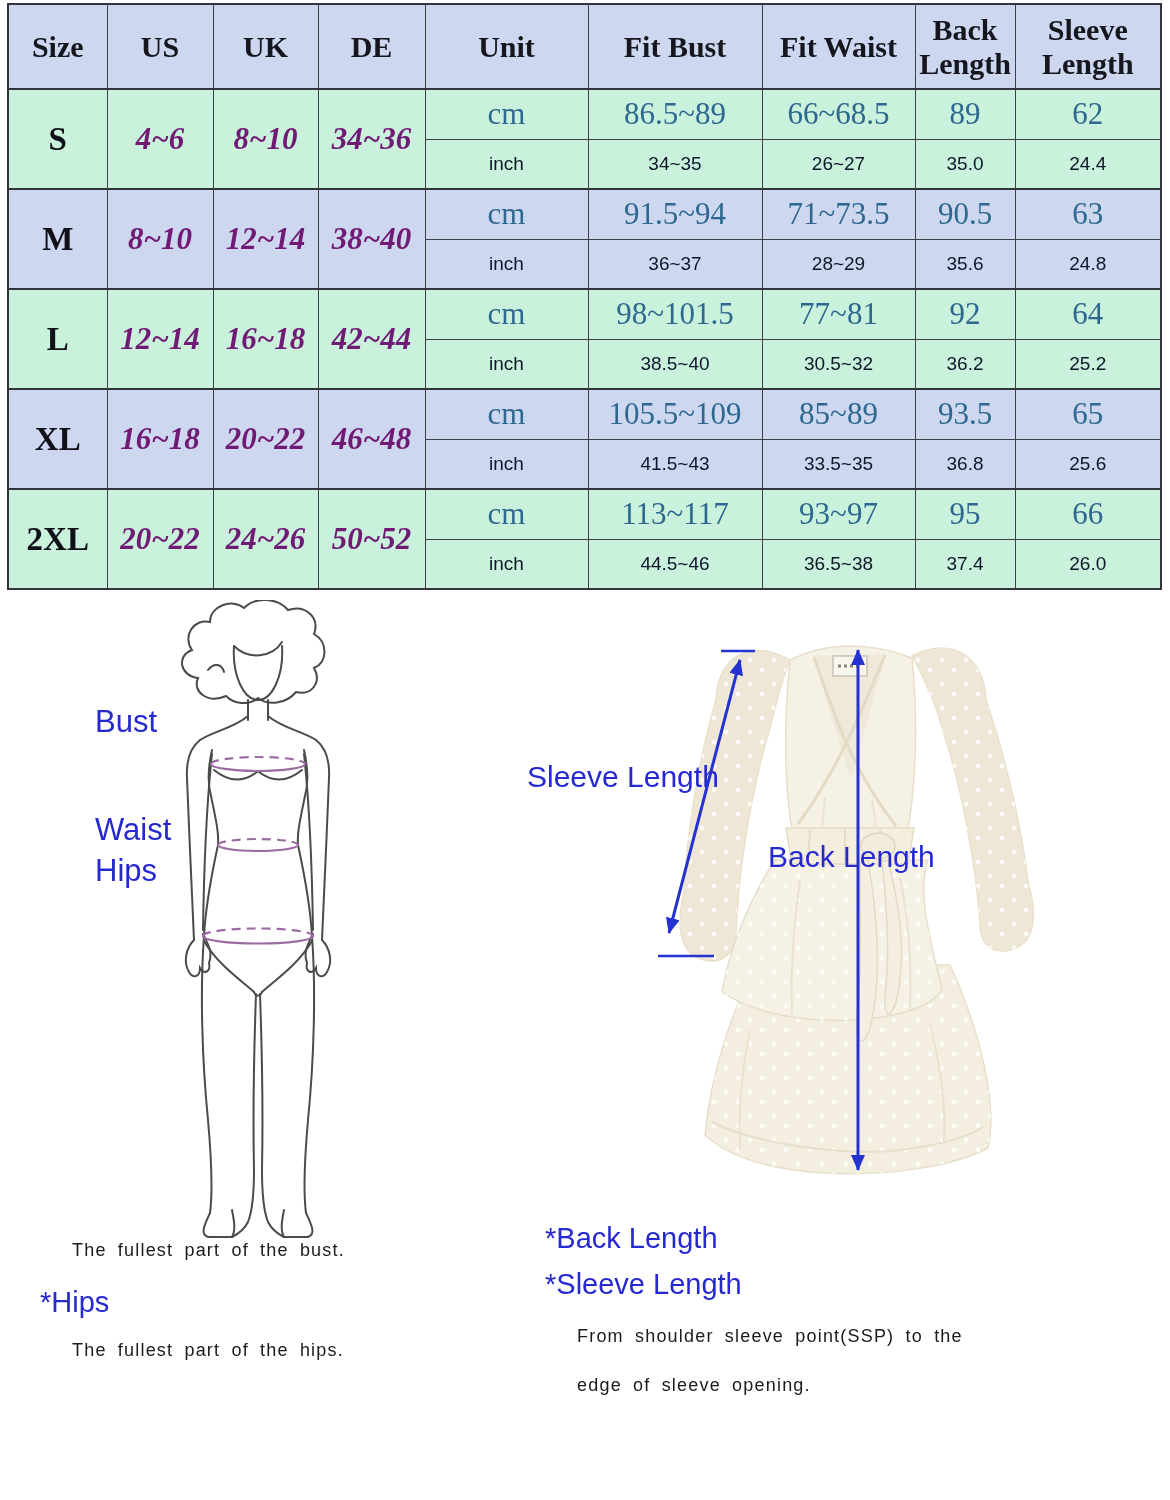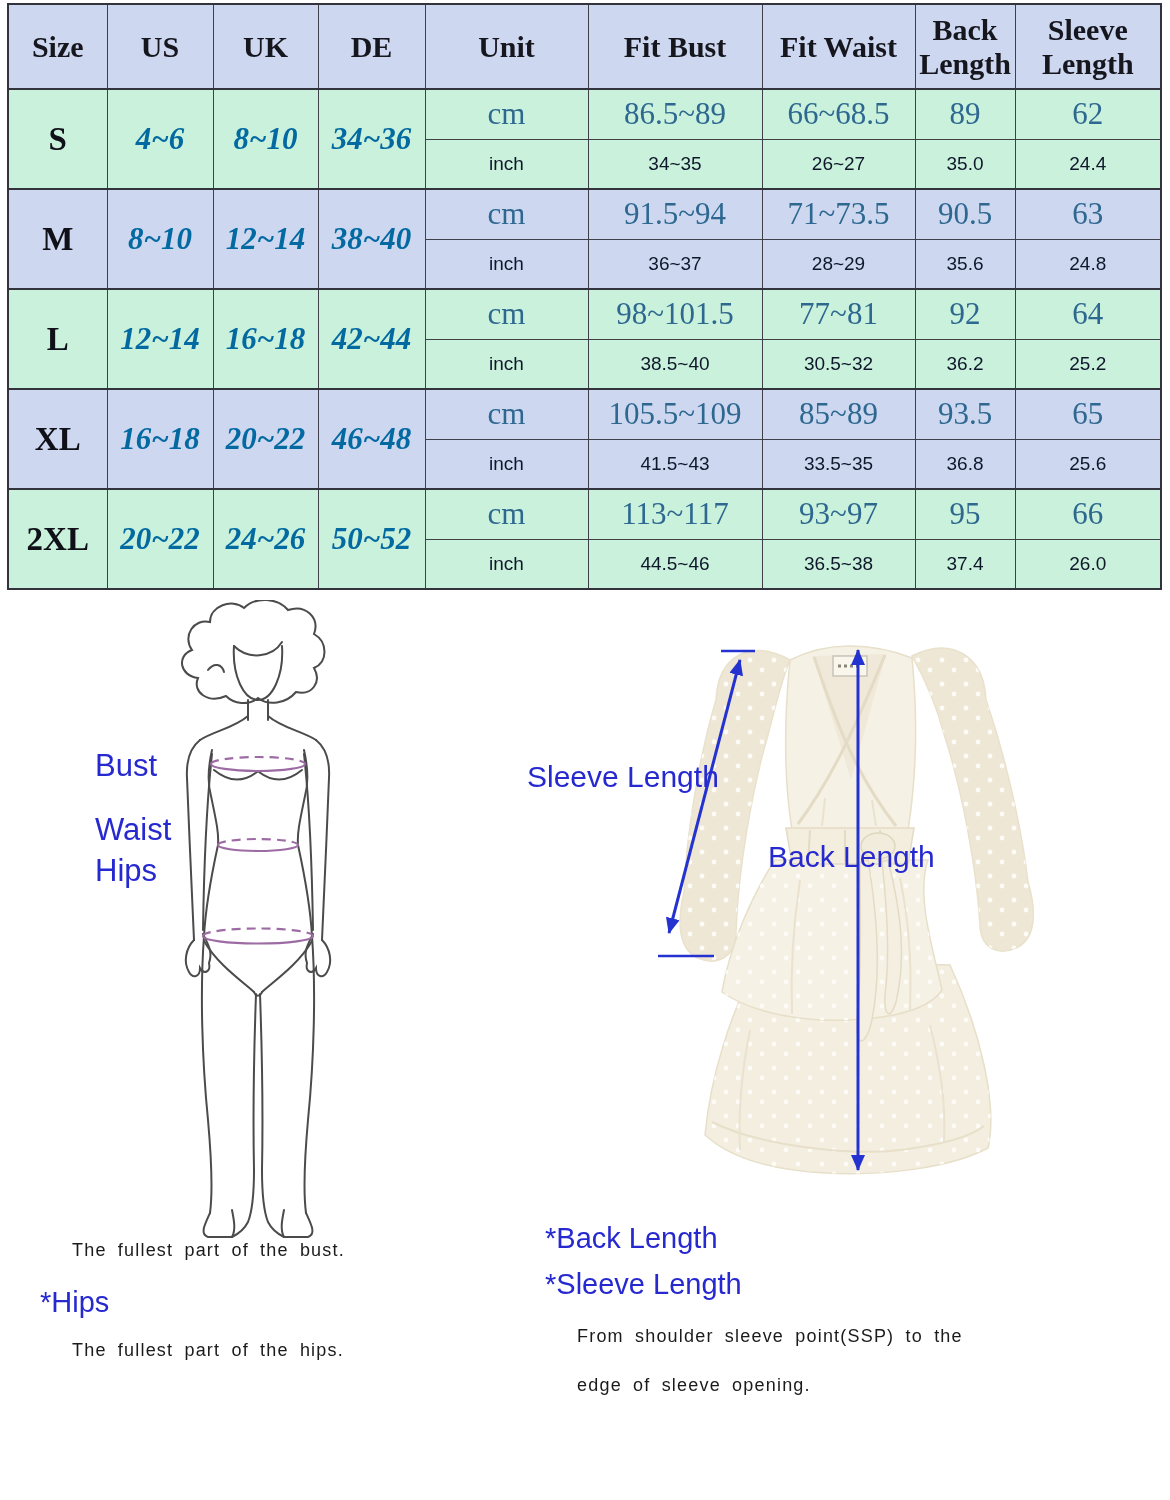--- a/index.html
+++ b/index.html
@@ -12,21 +12,21 @@
   .size-table th,.size-table td{border:1px solid #3f3f4a;text-align:center;vertical-align:middle;
         padding:0;overflow:hidden;}
   .size-table thead tr{height:85px;}
   .size-table tbody tr{height:50px;}
   .size-table thead th{background:#cdd7ef;font-family:"Liberation Serif",serif;
         font-weight:bold;font-size:30px;line-height:1.12;color:#16161e;border-bottom:2px solid #33333d;}
   tr.row-green td{background:#c9f1db;}
   tr.row-blue td{background:#cdd7ef;}
   tr.group-start td{border-top:2px solid #33333d;}
   td.sz{font-family:"Liberation Serif",serif;font-weight:bold;font-size:33px;color:#101018;}
-  td.iv{font-family:"Liberation Serif",serif;font-weight:bold;font-style:italic;font-size:31px;color:#0369a1;}
+  td.iv{font-family:"Liberation Serif",serif;font-weight:bold;font-style:italic;font-size:31px;color:#701a75;}
   td.cmv{font-family:"Liberation Serif",serif;font-size:31px;color:#2e6890;}
   td.inv{font-family:"Liberation Sans",sans-serif;font-size:19px;color:#0f172a;}
 
   
   .illu{position:absolute;}
   .lbl{position:absolute;color:#2629d0;font-family:"Liberation Sans",sans-serif;
        white-space:nowrap;z-index:5;}
   .lbl-fig{font-size:31px;}
   .lbl-dress{font-size:30px;}
 
@@ -155,21 +155,21 @@
         <tr class="row-green">
           <td class="inv">inch</td>
           <td class="inv">44.5~46</td>
           <td class="inv">36.5~38</td>
           <td class="inv">37.4</td>
           <td class="inv">26.0</td>
         </tr>
       </tbody>
   </table>
 
-  <div class="lbl lbl-fig" style="left:95px;top:748px">Bust</div>
+  <div class="lbl lbl-fig" style="left:95px;top:704px">Bust</div>
   <div class="lbl lbl-fig" style="left:95px;top:812px">Waist</div>
   <div class="lbl lbl-fig" style="left:95px;top:853px">Hips</div>
 
   <svg class="illu" style="left:150px;top:600px" width="320" height="640" viewBox="0 0 320 640">
     <g fill="none" stroke="#4b4b4b" stroke-width="2" stroke-linecap="round">
 
       <path fill="#ffffff" d="M76,96 C58,104 42,92 48,78 C30,76 26,56 42,50
         C32,36 44,18 60,22 C60,6 82,-2 94,8 C106,-4 128,-2 138,10 C156,4 170,18 164,34
         C178,42 178,62 164,68 C172,82 162,96 146,92 C136,104 118,106 108,98 C98,106 84,104 76,96 Z"></path>
 

